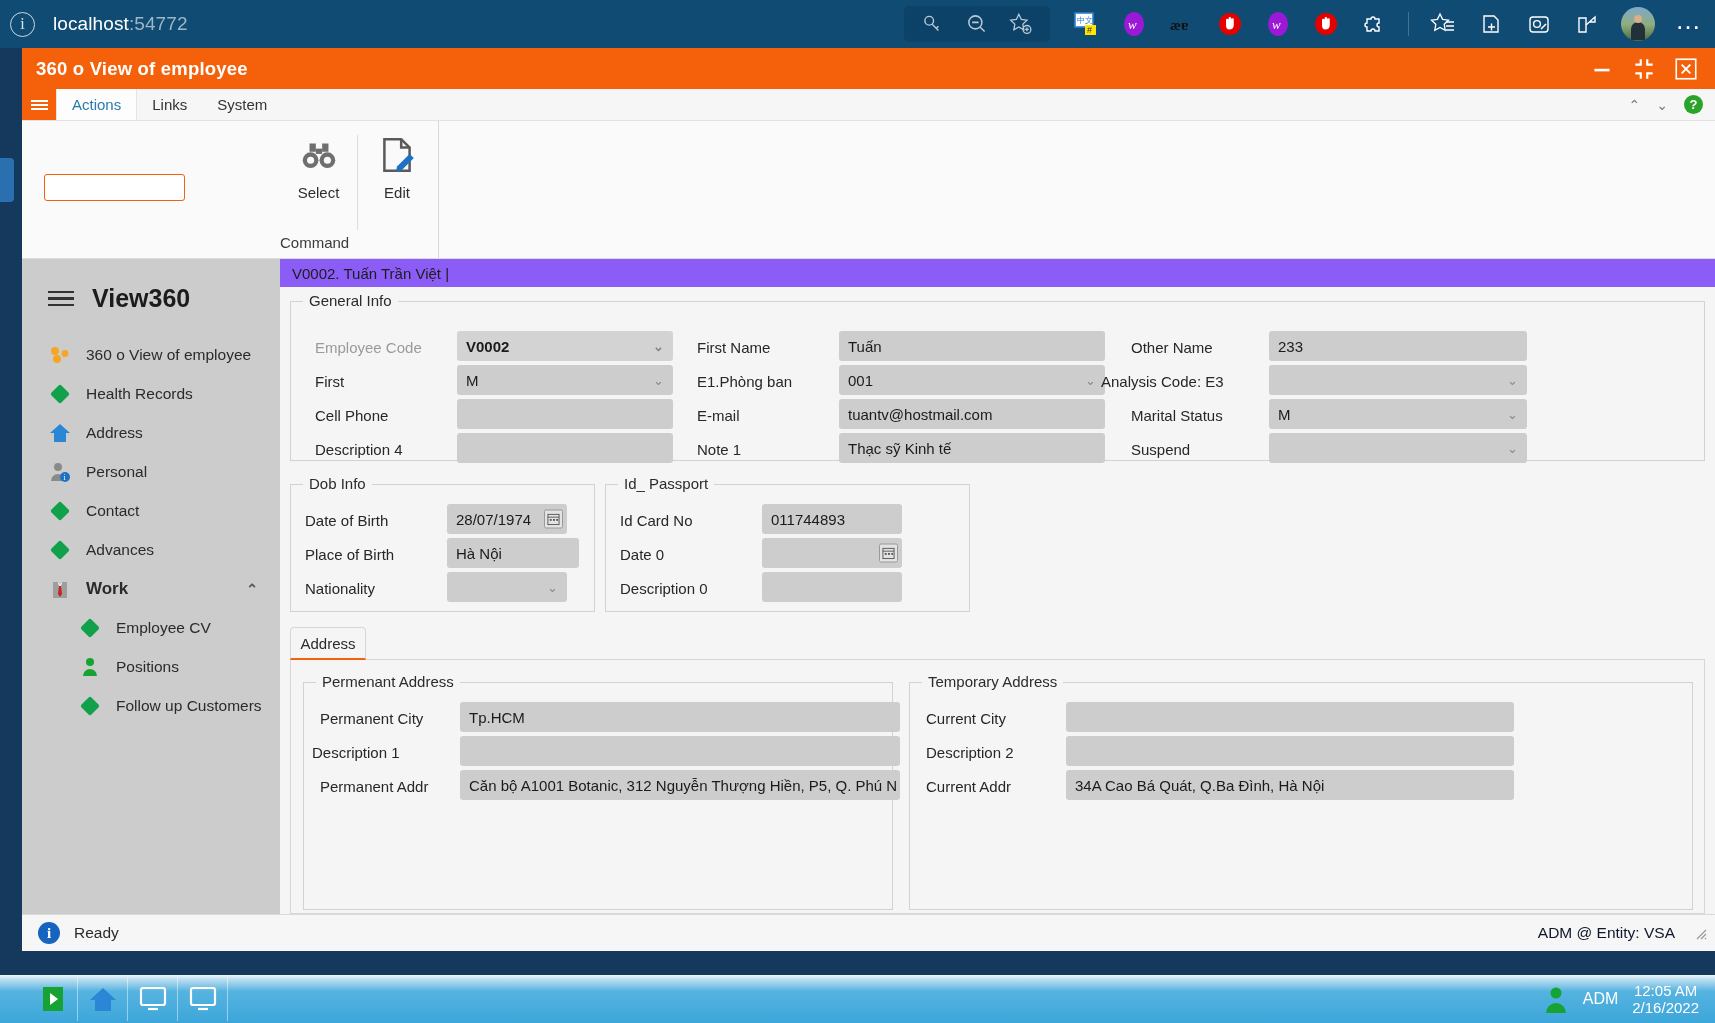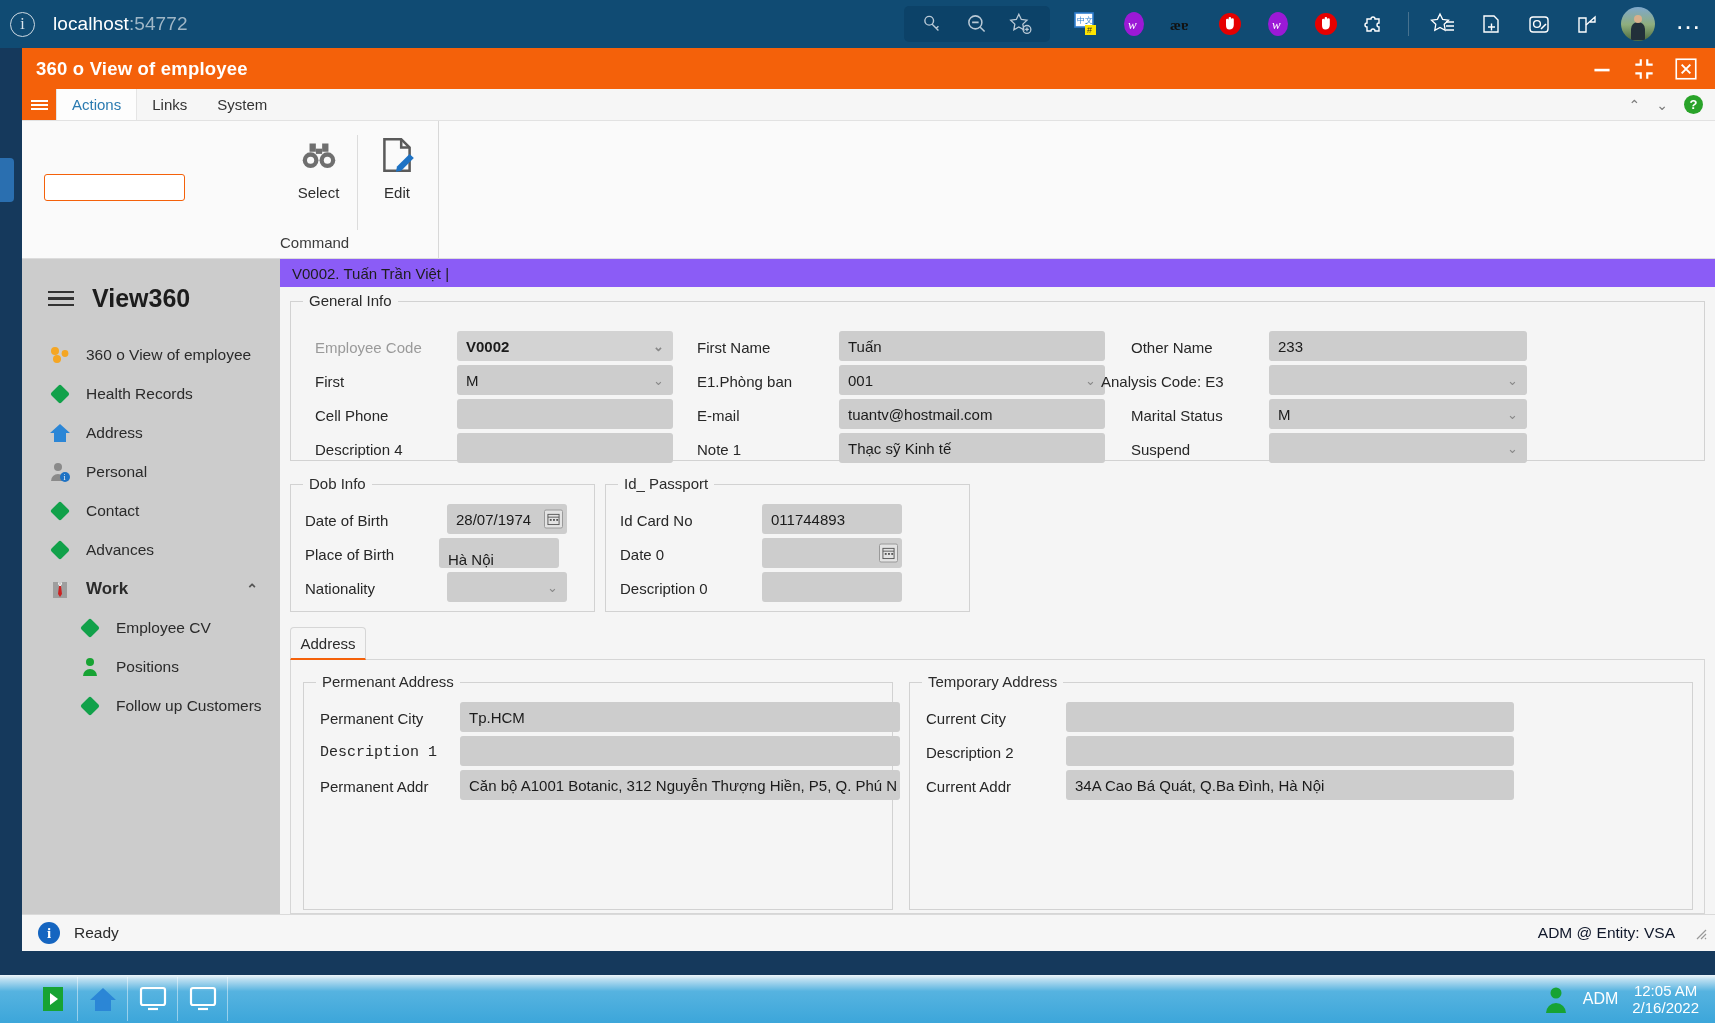--- a/index.html
+++ b/index.html
@@ -564,21 +564,21 @@
             <rect x="1" y="2" width="12" height="11" fill="none" stroke="#555" stroke-width="1"></rect>
             <path d="M1 5 h12" stroke="#555" stroke-width="1"></path>
             <rect x="3" y="7" width="2" height="2" fill="#555"></rect>
             <rect x="6.5" y="7" width="2" height="2" fill="#555"></rect>
             <rect x="10" y="7" width="2" height="2" fill="#555"></rect>
           </svg>
         </span>
       </div>
 
       <div class="flabel" style="left:14px; top:61px;">Place of Birth</div>
-      <div class="fld" style="left:148px; top:53px; width:120px;align-items:flex-end;">
+      <div class="fld" style="left:156px; top:53px; width:132px;">
         <span>Hà Nội</span>
       </div>
 
       <div class="flabel" style="left:14px; top:95px;">Nationality</div>
       <div class="fld" style="left:156px; top:87px; width:120px;">
         <span></span>
         <span class="dd-chev">⌄</span>
       </div>
     </div>
 
@@ -617,21 +617,21 @@
     <div id="addr-panel">
 
       <div class="fieldset" style="left:12px; top:22px; width:590px; height:228px;">
         <div class="legend">Permenant Address</div>
 
         <div class="flabel" style="left:16px; top:27px;">Permanent City</div>
         <div class="fld" style="left:156px; top:19px; width:440px;">
           <span>Tp.HCM</span>
         </div>
 
-        <div class="flabel" style="left:16px; top:61px;font-family:Liberation Mono, monospace;">Description 1</div>
+        <div class="flabel" style="left:8px; top:61px;">Description 1</div>
         <div class="fld" style="left:156px; top:53px; width:440px;">
           <span></span>
         </div>
 
         <div class="flabel" style="left:16px; top:95px;">Permanent Addr</div>
         <div class="fld" style="left:156px; top:87px; width:440px;">
           <span>Căn bộ A1001 Botanic, 312 Nguyễn Thượng Hiền, P5, Q. Phú N</span>
         </div>
       </div>
 

